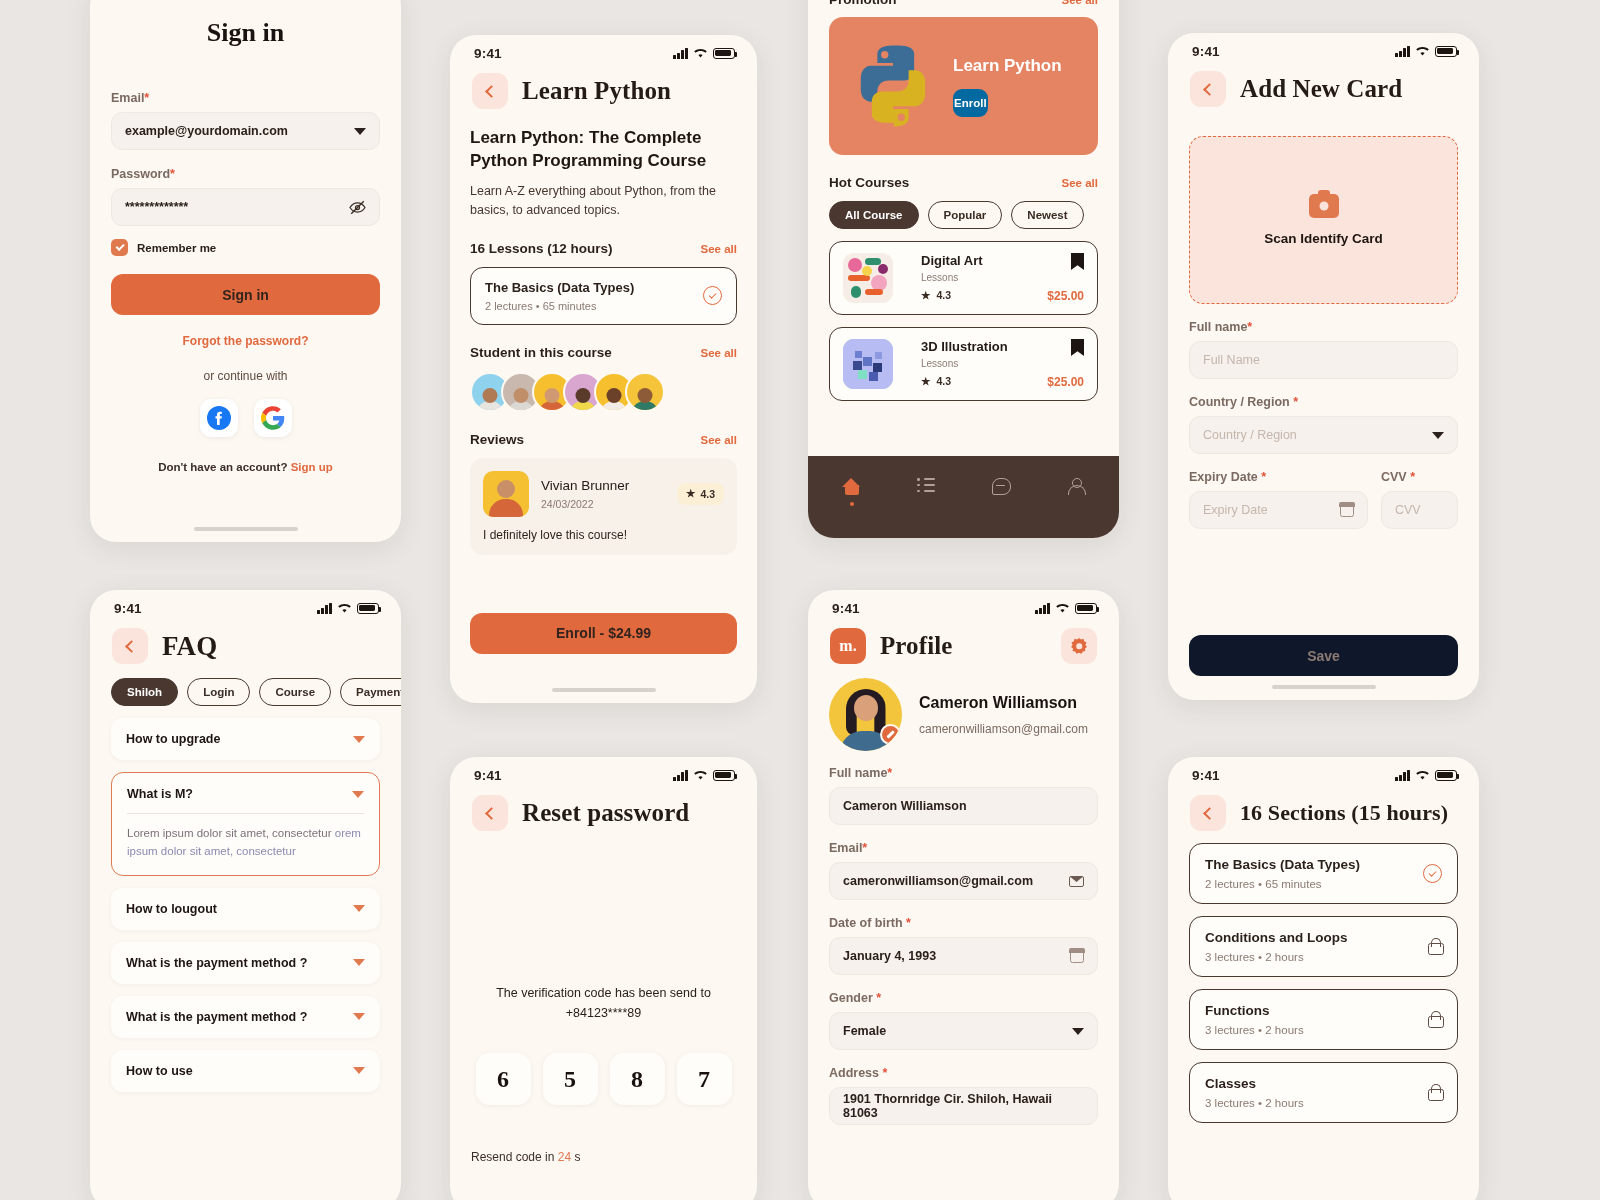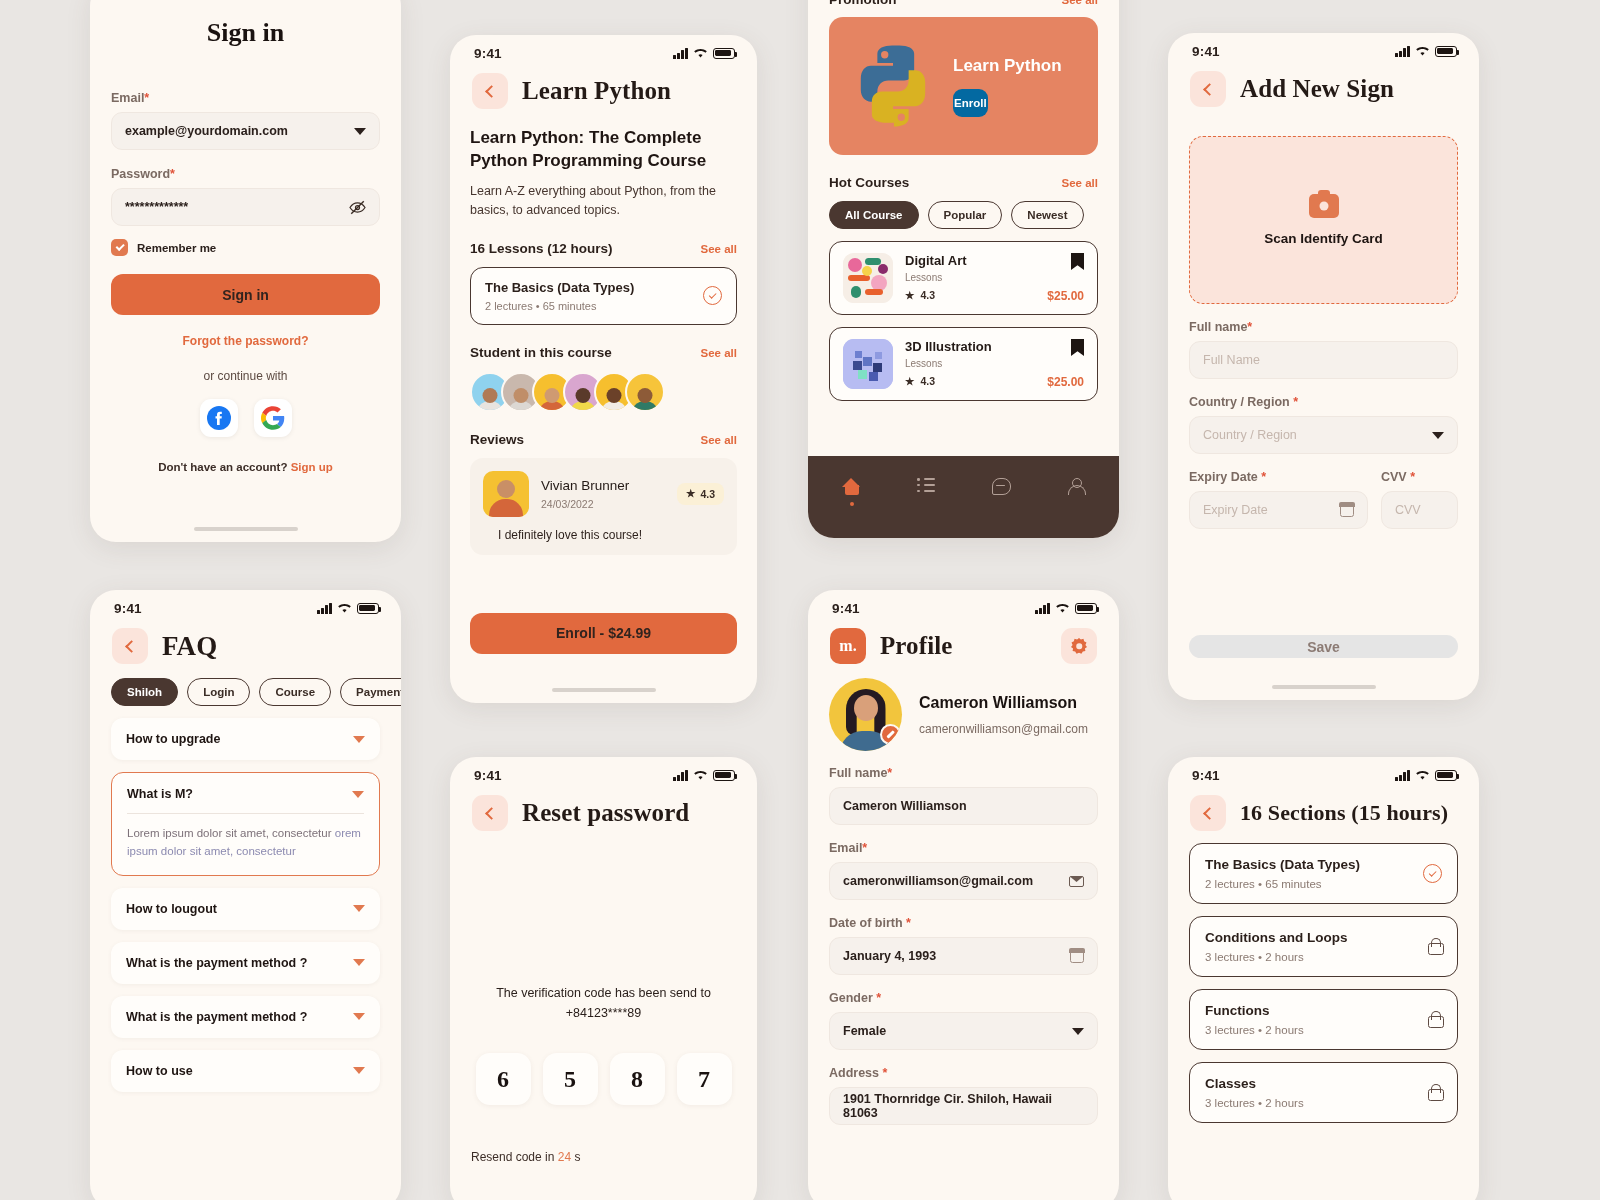--- a/index.html
+++ b/index.html
@@ -100,39 +100,39 @@
   .review-card { background: #f7f1ea; border-radius: 13px; padding: 13px; margin-top: 11px; }
   .rev-top { display: flex; align-items: center; gap: 12px; }
   .rev-ava { width: 46px; height: 46px; border-radius: 10px; background: #f5c132; position: relative; overflow: hidden; flex:0 0 auto;}
   .rev-ava .head { position:absolute; left:50%; top:9px; transform:translateX(-50%); width:18px;height:18px;border-radius:50%;background:#c98f66;}
   .rev-ava .bod { position:absolute; left:50%; bottom:0; transform:translateX(-50%); width:34px;height:18px;border-radius:16px 16px 0 0;background:#d4663a;}
   .rev-name { font-size: 13.5px; font-weight: 400; color: #241a16; }
   .rev-date { font-size: 10.5px; color: #8b7a72; margin-top: 5px; }
   .ratepill { background: #fbf0d6; border-radius: 8px; padding: 5px 9px; display: flex; align-items: center; gap: 5px; margin-left: auto; }
   .ratepill span { font-size: 10.5px; font-weight: 700; color: #3a2c25; }
   .star { color: #f5b814; font-size: 13px; line-height: 1; }
-  .rev-text { font-size: 12px; color: #2b1f1a; margin-top: 11px; margin-left: 15px; }
+  .rev-text { font-size: 12px; color: #2b1f1a; margin-top: 11px; }
 
   
   #home { left: 808px; top: -78px; width: 311px; height: 616px; }
   #home .body { padding: 0 21px; }
   .promo {
     background: #e58462; border-radius: 14px; height: 138px; margin-top: 10px;
     display: flex; align-items: center; padding: 0 18px; gap: 14px;
   }
   .pylogo { width: 92px; height: 92px; position: relative; flex: 0 0 auto; }
   .promo-r { display: flex; flex-direction: column; align-items: flex-start; gap: 13px; }
   .promo-title { font-size: 17px; font-weight: 700; color: #fff; }
   .enroll-sm { background: #0369a1; color: #fff; font-size: 11.5px; font-weight: 600; border-radius: 9px; padding: 8px 1px; cursor: pointer; }
   .chips { display: flex; gap: 9px; margin-top: 11px; }
   .chip { border: 1.4px solid #4a3730; border-radius: 18px; padding: 7px 15px; font-size: 11.5px; font-weight: 600; color: #3a2c25; cursor: pointer; }
   .chip.on { background: #4a3730; color: #fff; border-color: #4a3730; }
   .ccard {
     border: 1.4px solid #4a3730; border-radius: 13px; background: #fffdfa;
-    margin-top: 12px; padding: 11px 13px; display: flex; gap: 12px; align-items: flex-start;
+    margin-top: 12px; padding: 11px 13px; display: flex; gap: 28px; align-items: flex-start;
   }
   .cthumb { width: 50px; height: 50px; border-radius: 11px; flex: 0 0 auto; overflow: hidden; position: relative; }
   .ccard-mid { flex: 1; min-width: 0; }
   .ccard-t { font-size: 13px; font-weight: 700; color: #241a16; }
   .ccard-s { font-size: 10px; color: #8b7a72; margin-top: 4px; }
   .ccard-b { display: flex; align-items: center; gap: 6px; margin-top: 6px; }
   .ccard-b span { font-size: 10.5px; color: #3a2c25; font-weight: 600; }
   .ccard-right { display: flex; flex-direction: column; align-items: flex-end; justify-content: space-between; align-self: stretch; }
   .bookmark { width: 13px; height: 17px; background: #1d1512; clip-path: polygon(0 0,100% 0,100% 100%,50% 72%,0 100%); }
   .price { font-size: 12px; font-weight: 700; color: #e1693e; }
@@ -161,21 +161,21 @@
     align-items: center; justify-content: center; gap: 13px; cursor: pointer;
   }
   .camicon { width: 30px; height: 24px; background: #e1794f; border-radius: 5px; position: relative; }
   .camicon::before{content:"";position:absolute;left:9px;top:-4px;width:12px;height:5px;background:#e1794f;border-radius:3px 3px 0 0;}
   .camicon::after{content:"";position:absolute;left:50%;top:50%;transform:translate(-50%,-50%);width:9px;height:9px;border-radius:50%;background:#fbe4db;}
   .scan-t { font-size: 13.5px; font-weight: 600; color: #1f1512; }
   .fgroup { margin-top: 16px; }
   .row2 { display: flex; gap: 13px; margin-top: 16px; }
   .calicon { width: 14px; height: 14px; border: 1.6px solid #a08d83; border-radius: 2.5px; position: relative; }
   .calicon::before{content:"";position:absolute;left:-1.6px;top:-1.6px;right:-1.6px;height:4.5px;background:#a08d83;border-radius:2px 2px 0 0;}
-  .btn-disabled { height: 23px; border-radius: 12px; background: #e5e5e5; color: #8c7b74; display: flex; align-items: center; justify-content: center; font-size: 14px; font-weight: 600; cursor: pointer; }
+  .btn-disabled { height: 41px; border-radius: 12px; background: #0f172a; color: #8c7b74; display: flex; align-items: center; justify-content: center; font-size: 14px; font-weight: 600; cursor: pointer; }
 
   
   #faq { left: 90px; top: 590px; width: 311px; height: 620px; }
   #faq .body { padding: 0 21px; }
   #faq .hdr-title { font-size: 27px; }
   .faq-item { border-radius: 12px; background: #fffdfa; box-shadow: 0 1px 4px rgba(120,95,80,.07); margin-top: 12px; padding: 14px 15px; }
   .faq-item.open { border: 1.4px solid #e1794f; box-shadow: none; }
   .faq-q { display: flex; align-items: center; justify-content: space-between; }
   .faq-q span { font-size: 12.5px; font-weight: 700; color: #1f1512; }
   .tri { width: 0; height: 0; border-left: 6px solid transparent; border-right: 6px solid transparent; border-top: 7px solid #e1794f; }
@@ -495,21 +495,21 @@
           </svg>
         <div class="batt">
             <span></span>
           </div>
       </div>
     </div>
     <div class="hdr">
       <div class="backbtn">
           <div class="chev"></div>
         </div>
-      <div class="hdr-title">Add New Sign</div>
+      <div class="hdr-title">Add New Card</div>
     </div>
     <div class="body">
       <div class="scanbox">
         <div class="camicon"></div>
         <div class="scan-t">Scan Identify Card</div>
       </div>
       <div class="fgroup">
         <div class="lbl"><span>Full name</span><span class="req">*</span></div>
         <div class="field ph">
           <span>Full Name</span>

